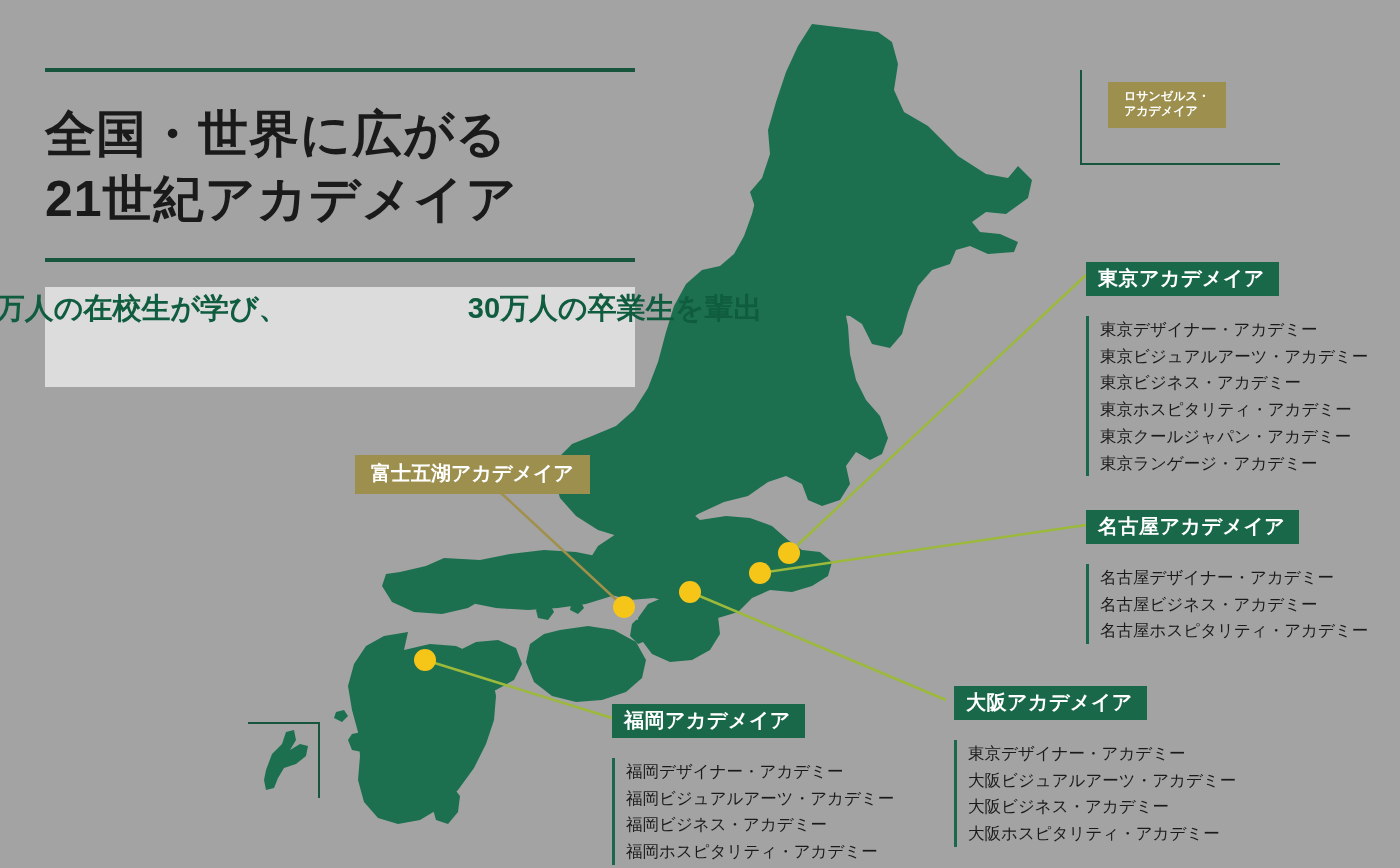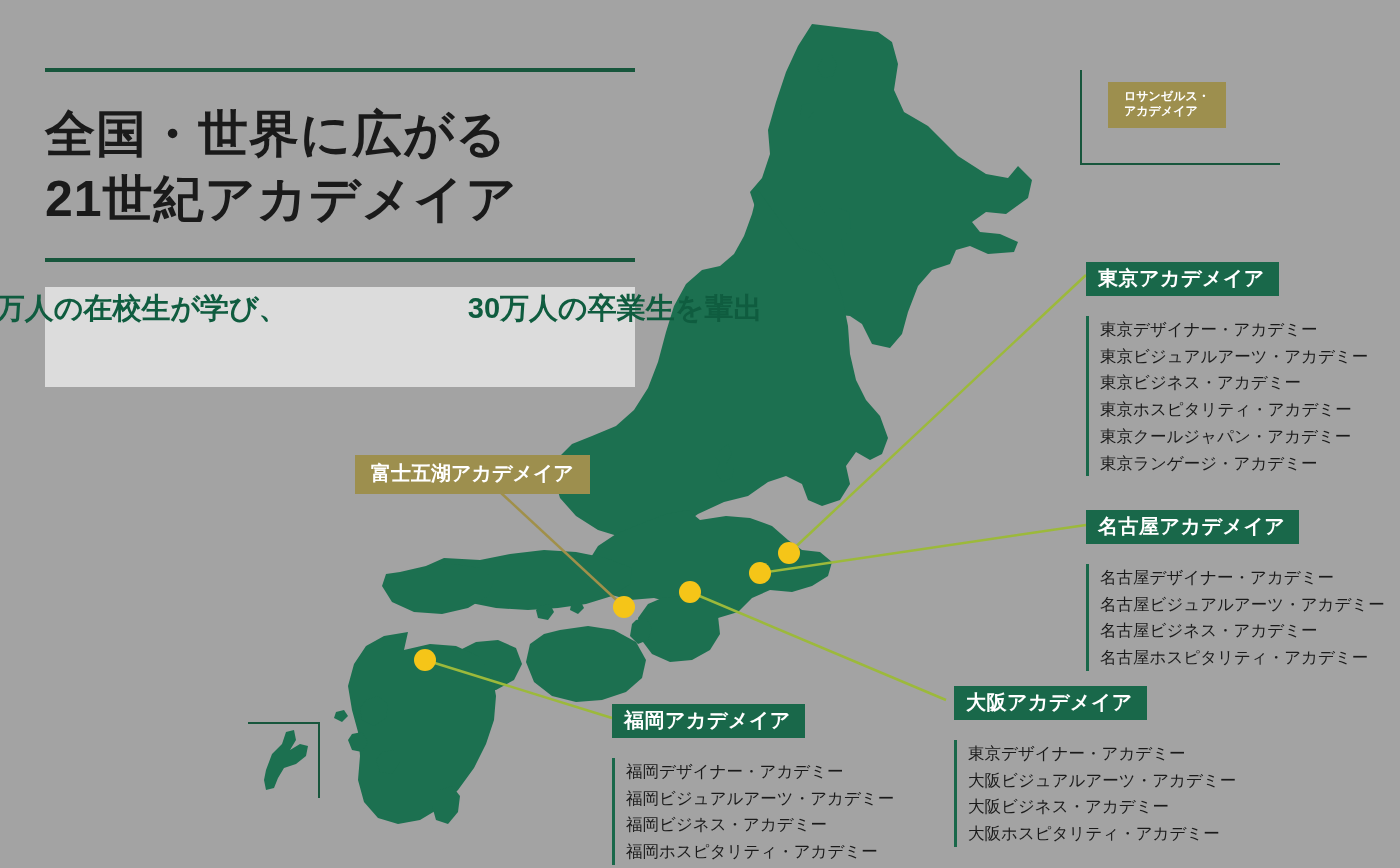--- a/index.html
+++ b/index.html
@@ -158,21 +158,20 @@
       <li>東京ホスピタリティ・アカデミー</li>
       <li>東京クールジャパン・アカデミー</li>
       <li>東京ランゲージ・アカデミー</li>
     </ul>
   </div>
 
   <div class="callout" id="callout-nagoya" style="left:1086px; top:510px;">
     <div class="hdr">名古屋アカデメイア</div>
     <ul class="list">
       <li>名古屋デザイナー・アカデミー</li>
-      <li>名古屋ビジュアルアーツ・アカデミー</li>
       <li>名古屋ビジネス・アカデミー</li>
       <li>名古屋ホスピタリティ・アカデミー</li>
     </ul>
   </div>
 
   <div class="callout" id="callout-osaka" style="left:946px; top:686px;padding-left:8px;">
     <div class="hdr">大阪アカデメイア</div>
     <ul class="list">
       <li>東京デザイナー・アカデミー</li>
       <li>大阪ビジュアルアーツ・アカデミー</li>

